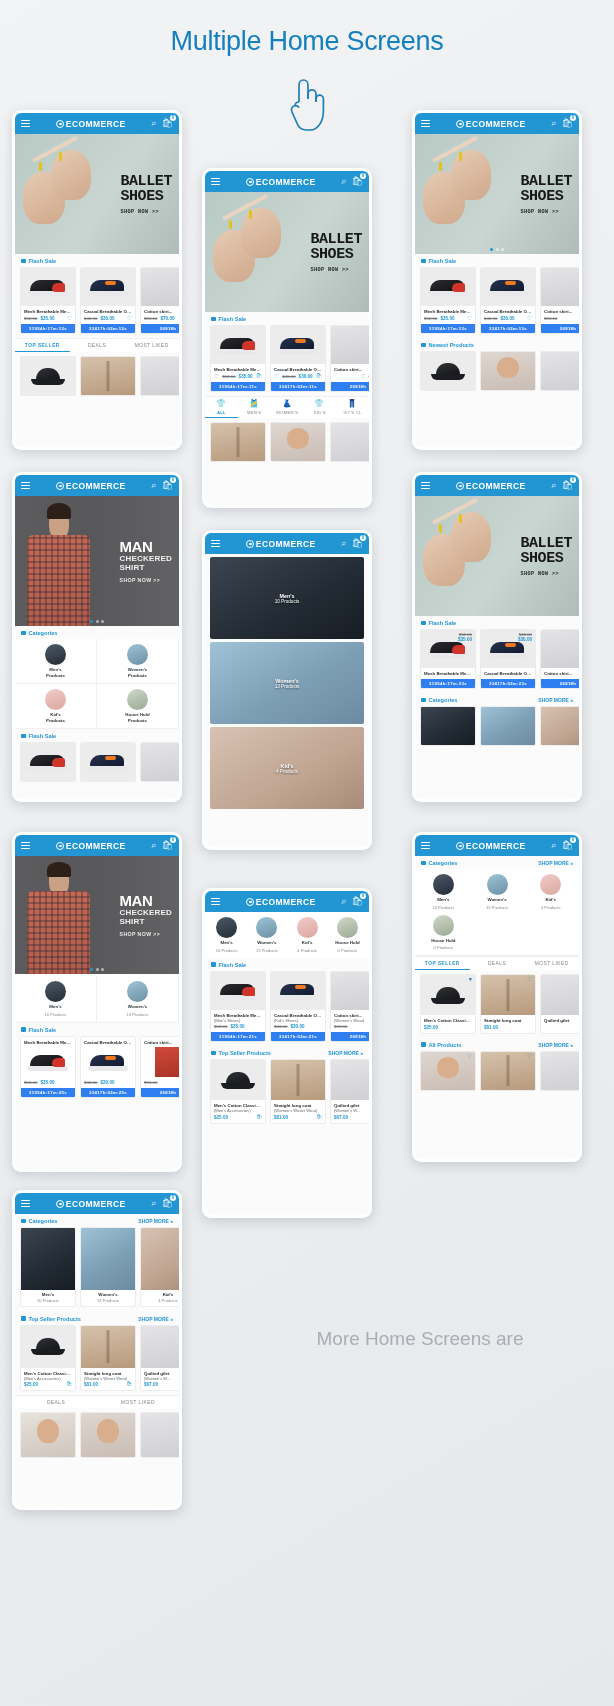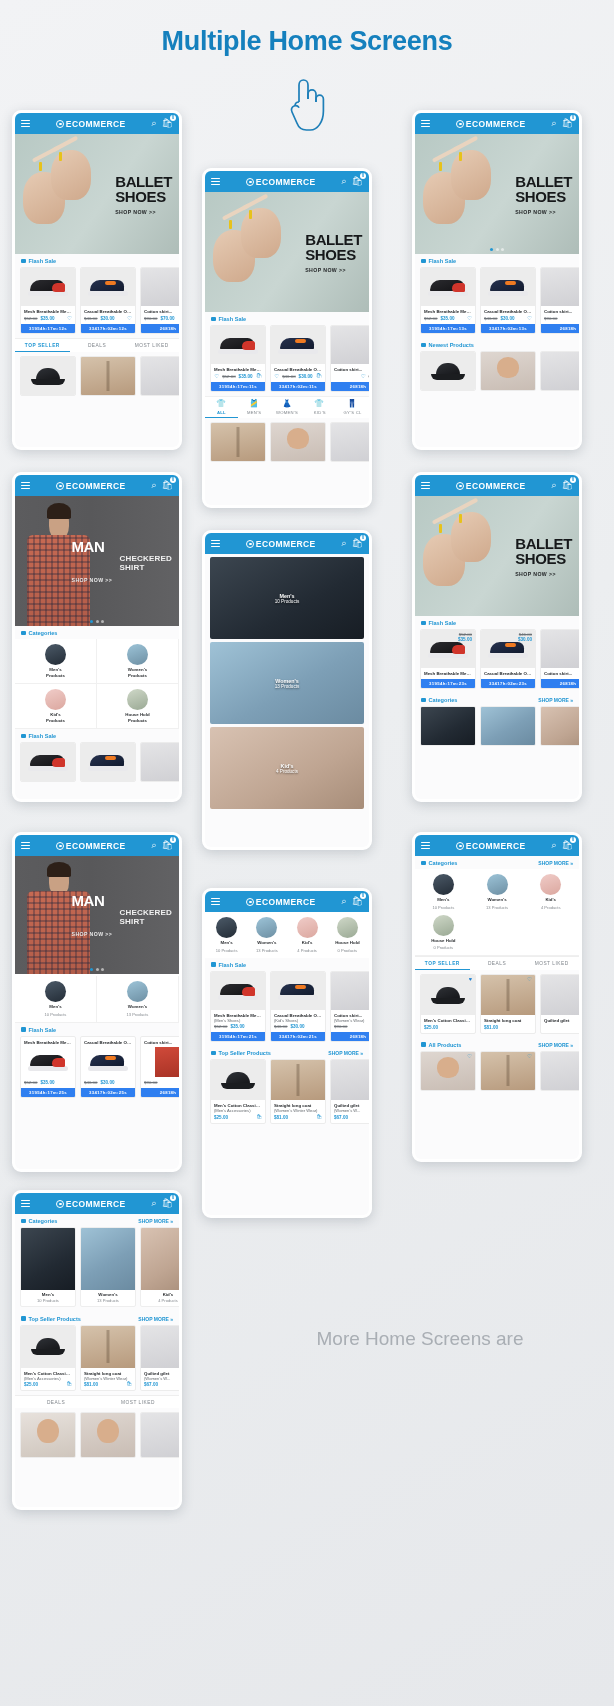--- a/index.html
+++ b/index.html
@@ -3,21 +3,21 @@
 <meta charset="utf-8">
 <style>
   * { box-sizing: border-box; margin:0; padding:0; }
   body {
     width:614px; height:1706px; position:relative; overflow:hidden;
     font-family:"Liberation Sans", sans-serif;
     background:linear-gradient(150deg,#f2f3f5 0%,#eceef0 45%,#e6e8eb 100%);
   }
   .page-title{
     position:absolute; top:26px; left:0; width:100%; text-align:center;
-    font-size:27px; font-weight:bold; color:#1580bd; letter-spacing:-0.3px;
+    font-size:27px; font-weight:normal; color:#1580bd; letter-spacing:-0.3px;
   }
   .hand-wrap{ position:absolute; top:72px; left:0; width:100%; display:flex; justify-content:center;}
   .footer-note{
     position:absolute; left:260px; top:1324px; width:320px; text-align:center;
     font-size:19px; color:#a9aeb4; line-height:1.55; font-weight:400;
   }
 
   
   .phone{ position:absolute; background:#fff; border-radius:9px;
     box-shadow:0 3px 12px rgba(70,80,95,.22); overflow:hidden;
@@ -35,28 +35,28 @@
     display:inline-block;position:relative;}
   .brand .ring:after{content:'';position:absolute;width:2.6px;height:2.6px;background:#fff;
     border-radius:50%;top:2.1px;left:2.1px;}
   .ic{ color:#fff; font-size:9px; line-height:1; position:relative; cursor:pointer;}
   .badge{ position:absolute; top:-4px; right:-3px; background:#fff; color:#2196d3;
     border-radius:50%; font-size:4.5px; width:6px;height:6px; line-height:6px; text-align:center;
     font-weight:bold;}
 
   
   .banner{ position:relative; width:100%; background:#c2d2ce; overflow:hidden; flex:0 0 auto;}
-  .banner.shoe{ background:linear-gradient(125deg,#b8c9c4 0%,#c9d6d2 55%,#aebdb8 100%);}
+  .banner.shoe{ background:linear-gradient(125deg,#b8c9c4 0%,#c9d6d2 55%,#aebdb8 100%);font-family:Liberation Mono, monospace;}
   .banner.man{ background:linear-gradient(90deg,#5c5c5e 0%,#58585a 46%,#626264 100%);}
   .ban-txt{ position:absolute; right:7px; top:50%; transform:translateY(-50%);
     text-align:left; }
   .ban-title{ font-size:15px; font-weight:bold; color:#16181a; line-height:1.02; letter-spacing:-.4px;}
   .ban-sub{ font-size:8px; font-weight:bold; color:#1d1f21; line-height:1.15; letter-spacing:.2px;}
   .ban-cta{ font-size:5.2px; font-weight:bold; color:#1d1f21; margin-top:4px; letter-spacing:.4px;}
-  .banner.man .ban-title{color:#fff;} .banner.man .ban-sub{color:#f0f0f0;padding-left:48px;} .banner.man .ban-cta{color:#e8e8e8;}
+  .banner.man .ban-title{color:#fff;} .banner.man .ban-sub{color:#f0f0f0;} .banner.man .ban-cta{color:#e8e8e8;}
   .dots{position:absolute;bottom:3px;left:50%;transform:translateX(-50%);display:flex;gap:2.5px;}
   .dots i{width:3px;height:3px;border-radius:50%;background:rgba(255,255,255,.55);display:block;}
   .dots i.on{background:#2196d3;}
   
   .shoe-art{position:absolute;left:2px;top:4px;width:52%;height:88%;}
   .sole{position:absolute;border-radius:46% 46% 40% 40%;
         background:linear-gradient(150deg,#e6cbb4,#cfa98c);}
   .strap{position:absolute;background:#e9d4bf;border-radius:3px;transform:rotate(-28deg);}
   .tag{position:absolute;width:3px;height:9px;background:#e7c21a;border-radius:1px;}
   

